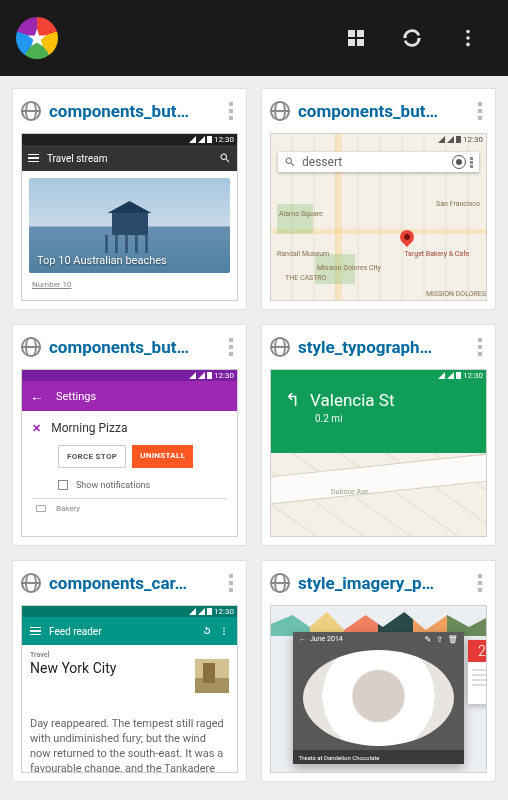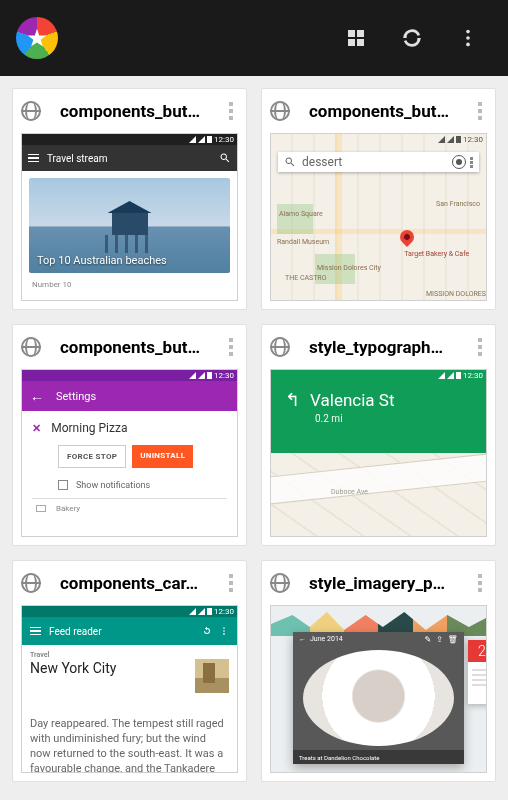--- a/index.html
+++ b/index.html
@@ -67,22 +67,22 @@
     border-top: none; border-bottom: none;
   }
   .globe::after {
     content: ''; position: absolute; left: -2px; right: -2px; top: 50%;
     height: 2px; background: #888; transform: translateY(-50%);
   }
   .card-title {
     flex: 1;
     font-size: 17px;
     font-weight: bold;
-    color: #000000;
-    margin-left: 19px;
+    color: #0369a1;
+    margin-left: 8px;
     white-space: nowrap;
     overflow: hidden;
     text-overflow: ellipsis;
   }
   .card-menu {
     width: 18px; height: 28px;
     display: flex; flex-direction: column;
     justify-content: center; align-items: center;
     gap: 3px; cursor: pointer;
     flex-shrink: 0;
@@ -130,21 +130,21 @@
   }
   .thumb1 .pier {
     position: absolute; left: 50%; bottom: 20px; transform: translateX(-50%);
     width: 50px; height: 18px;
     background: repeating-linear-gradient(90deg, #3a5a7a 0 3px, transparent 3px 10px);
   }
   .thumb1 .photo-caption {
     position: absolute; left: 8px; bottom: 6px; color: #fff; font-size: 11px;
     text-shadow: 0 1px 2px rgba(0,0,0,.6);
   }
-  .thumb1 .below { padding: 0 10px; color: #888; font-size: 8px; }
+  .thumb1 .below { padding: 0 10px; color: #888; font-size: 8px; text-decoration: underline; }
   
   .thumb2 { background:
     linear-gradient(90deg, transparent 30%, rgba(255,200,100,.3) 30% 33%, transparent 33%),
     linear-gradient(0deg, transparent 40%, rgba(255,200,100,.3) 40% 43%, transparent 43%),
     repeating-linear-gradient(90deg, #f4f0e8 0 20px, #ede8dc 20px 22px),
     repeating-linear-gradient(0deg, #f4f0e8 0 18px, #ede8dc 18px 20px);
   }
   .thumb2 .searchbar {
     position: absolute; top: 18px; left: 7px; right: 7px; height: 20px;
     background: #fff; box-shadow: 0 1px 3px rgba(0,0,0,.3);
@@ -341,21 +341,21 @@
         <div class="sm">
             <span></span>
             <span></span>
             <span></span>
           </div>
       </div>
       <div class="park" style="left:6px;top:70px;width:36px;height:30px"></div>
       <div class="park" style="left:44px;top:120px;width:40px;height:30px"></div>
       <div class="poi" style="left:8px;top:76px">Alamo Square</div>
       <div class="poi" style="right:6px;top:66px">San Francisco</div>
-      <div class="poi" style="left:6px;top:104px">Randall Museum</div>
+      <div class="poi" style="left:6px;top:116px">Randall Museum</div>
       <div class="poi" style="left:14px;top:140px">THE CASTRO</div>
       <div class="poi" style="right:0;top:156px">MISSION DOLORES</div>
       <div class="poi" style="left:46px;top:130px">Mission Dolores City</div>
       <div class="pin"></div>
       <div class="poi" style="left:62%;top:70%;color:#a04030">Target Bakery &amp; Cafe</div>
     </div>
   </div>
 
   <div class="card">
     <div class="card-header">

